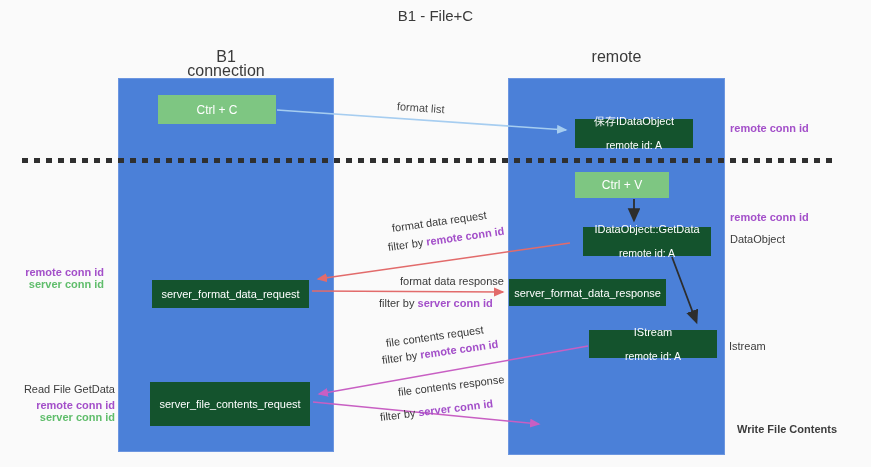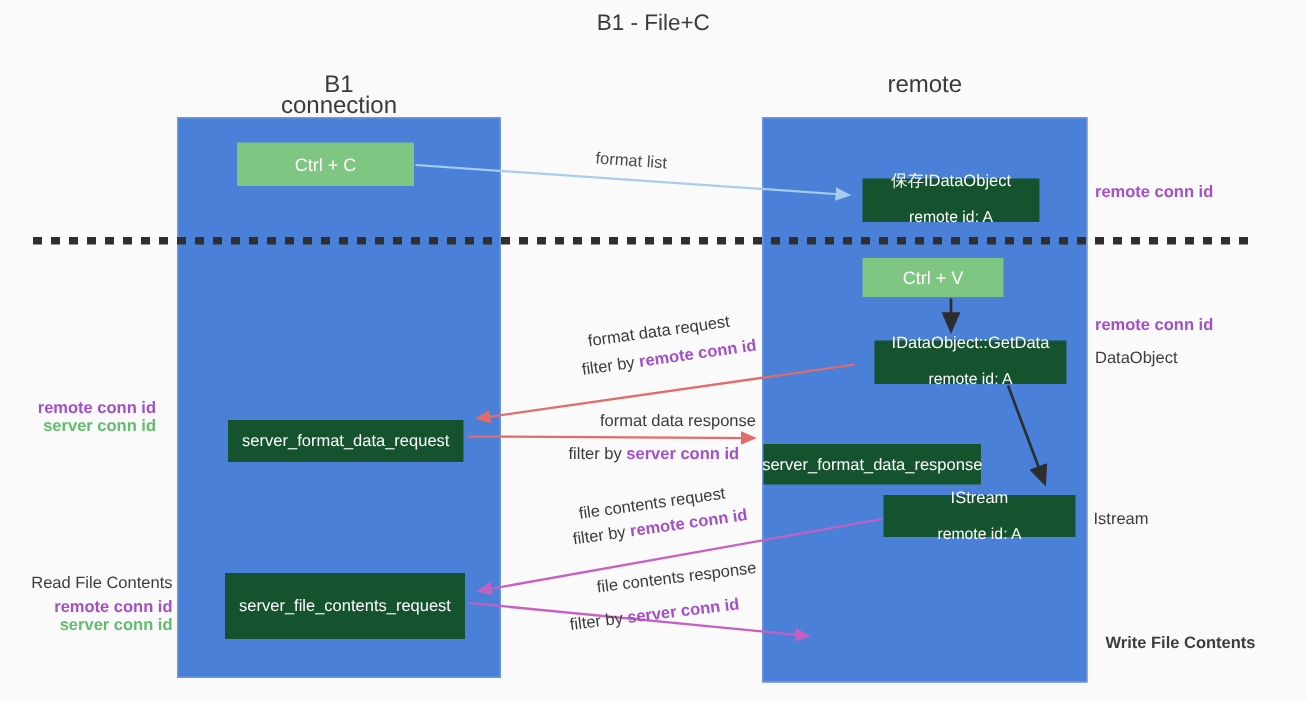--- a/index.html
+++ b/index.html
@@ -29,21 +29,21 @@
   .node.orange { background: #14532d; font-size: 11px; gap: 11px; }
   .node .l2 { font-size: 10.5px; }
   .two-line { line-height: 13px; font-size: 10.5px; }
 
   .n-ctrl-c { left: 158px; top: 95px; width: 118px; height: 29px; }
   .n-save   { left: 575px; top: 119px; width: 118px; height: 29px; }
   .n-ctrl-v { left: 575px; top: 172px; width: 94px; height: 26px; }
   .n-getdata{ left: 570px; top: 227px; width: 128px; height: 29px; margin-left: 13px; }
   .n-istream{ left: 589px; top: 330px; width: 128px; height: 28px; }
   .n-fmt-req{ left: 152px; top: 268px; width: 157px; height: 28px; margin-top: 12px; }
-  .n-fmt-res{ left: 509px; top: 296px; width: 145px; height: 27px; }
+  .n-fmt-res{ left: 509px; top: 279px; width: 157px; height: 27px; }
   .n-file-req{ left: 150px; top: 382px; width: 160px; height: 44px; }
   .n-file-res{ left: 545px; top: 416px; width: 160px; height: 27px; }
 
   .edge-label { position: absolute; z-index: 4; font-size: 11px; color: #3a3a3a; white-space: nowrap;
                 transform-origin: left center; }
   .purple { color: #a34fc9; font-weight: bold; }
   .greentxt { color: #5fbd6b; font-weight: bold; }
 
   .el-format-list { left: 397px; top: 100px; transform: rotate(4deg); color: #4a4a4a; }
   .el-fdr  { left: 392px; top: 222px; transform: rotate(-8deg); }
@@ -175,18 +175,18 @@
   <div class="side-label sl-dark sl-dataobject">DataObject</div>
   <div class="side-label sl-dark sl-istream">Istream</div>
   <div class="side-label sl-dark sl-write">Write File Contents</div>
 
   <div class="side-label sl-left-mid">
     <div class="purple">remote conn id</div>
     <div class="greentxt">server conn id</div>
   </div>
 
   <div class="side-label sl-left-bottom">
-    <div class="sl-dark">Read File Contents</div>
+    <div class="sl-dark">Read File GetData</div>
     <div class="purple gap">remote conn id</div>
     <div class="greentxt">server conn id</div>
   </div>
 
 </div>
 
 </body></html>

